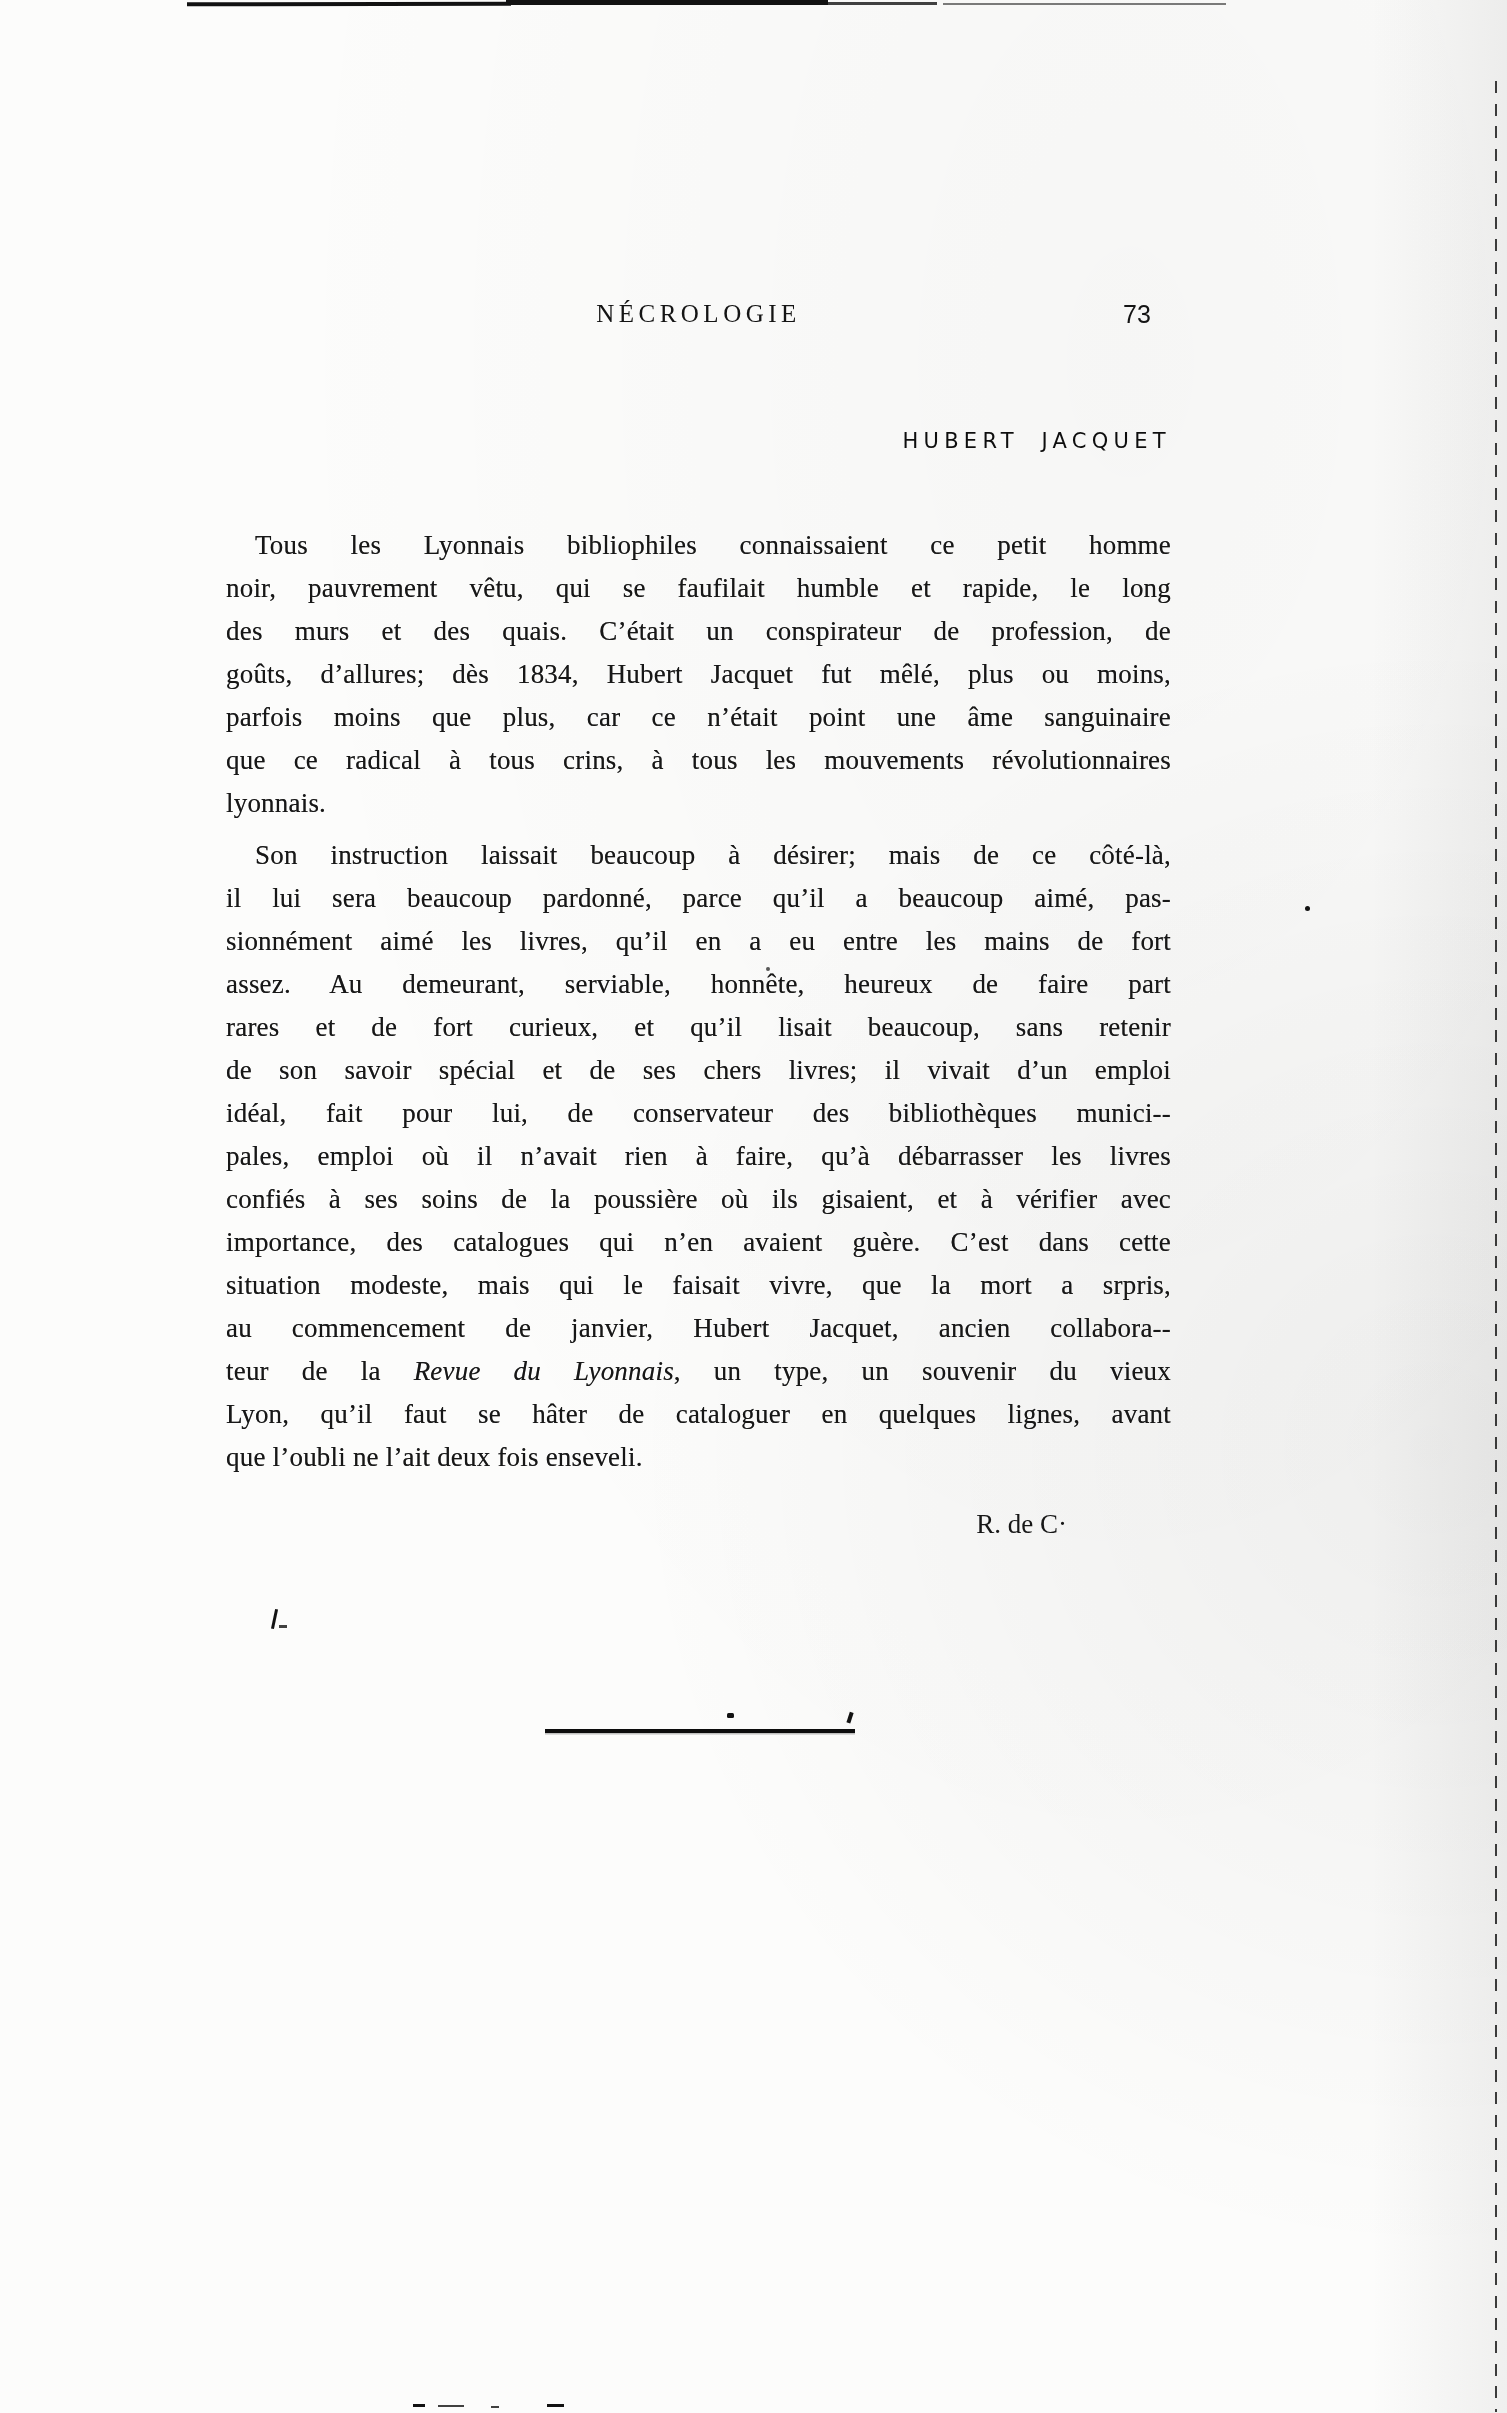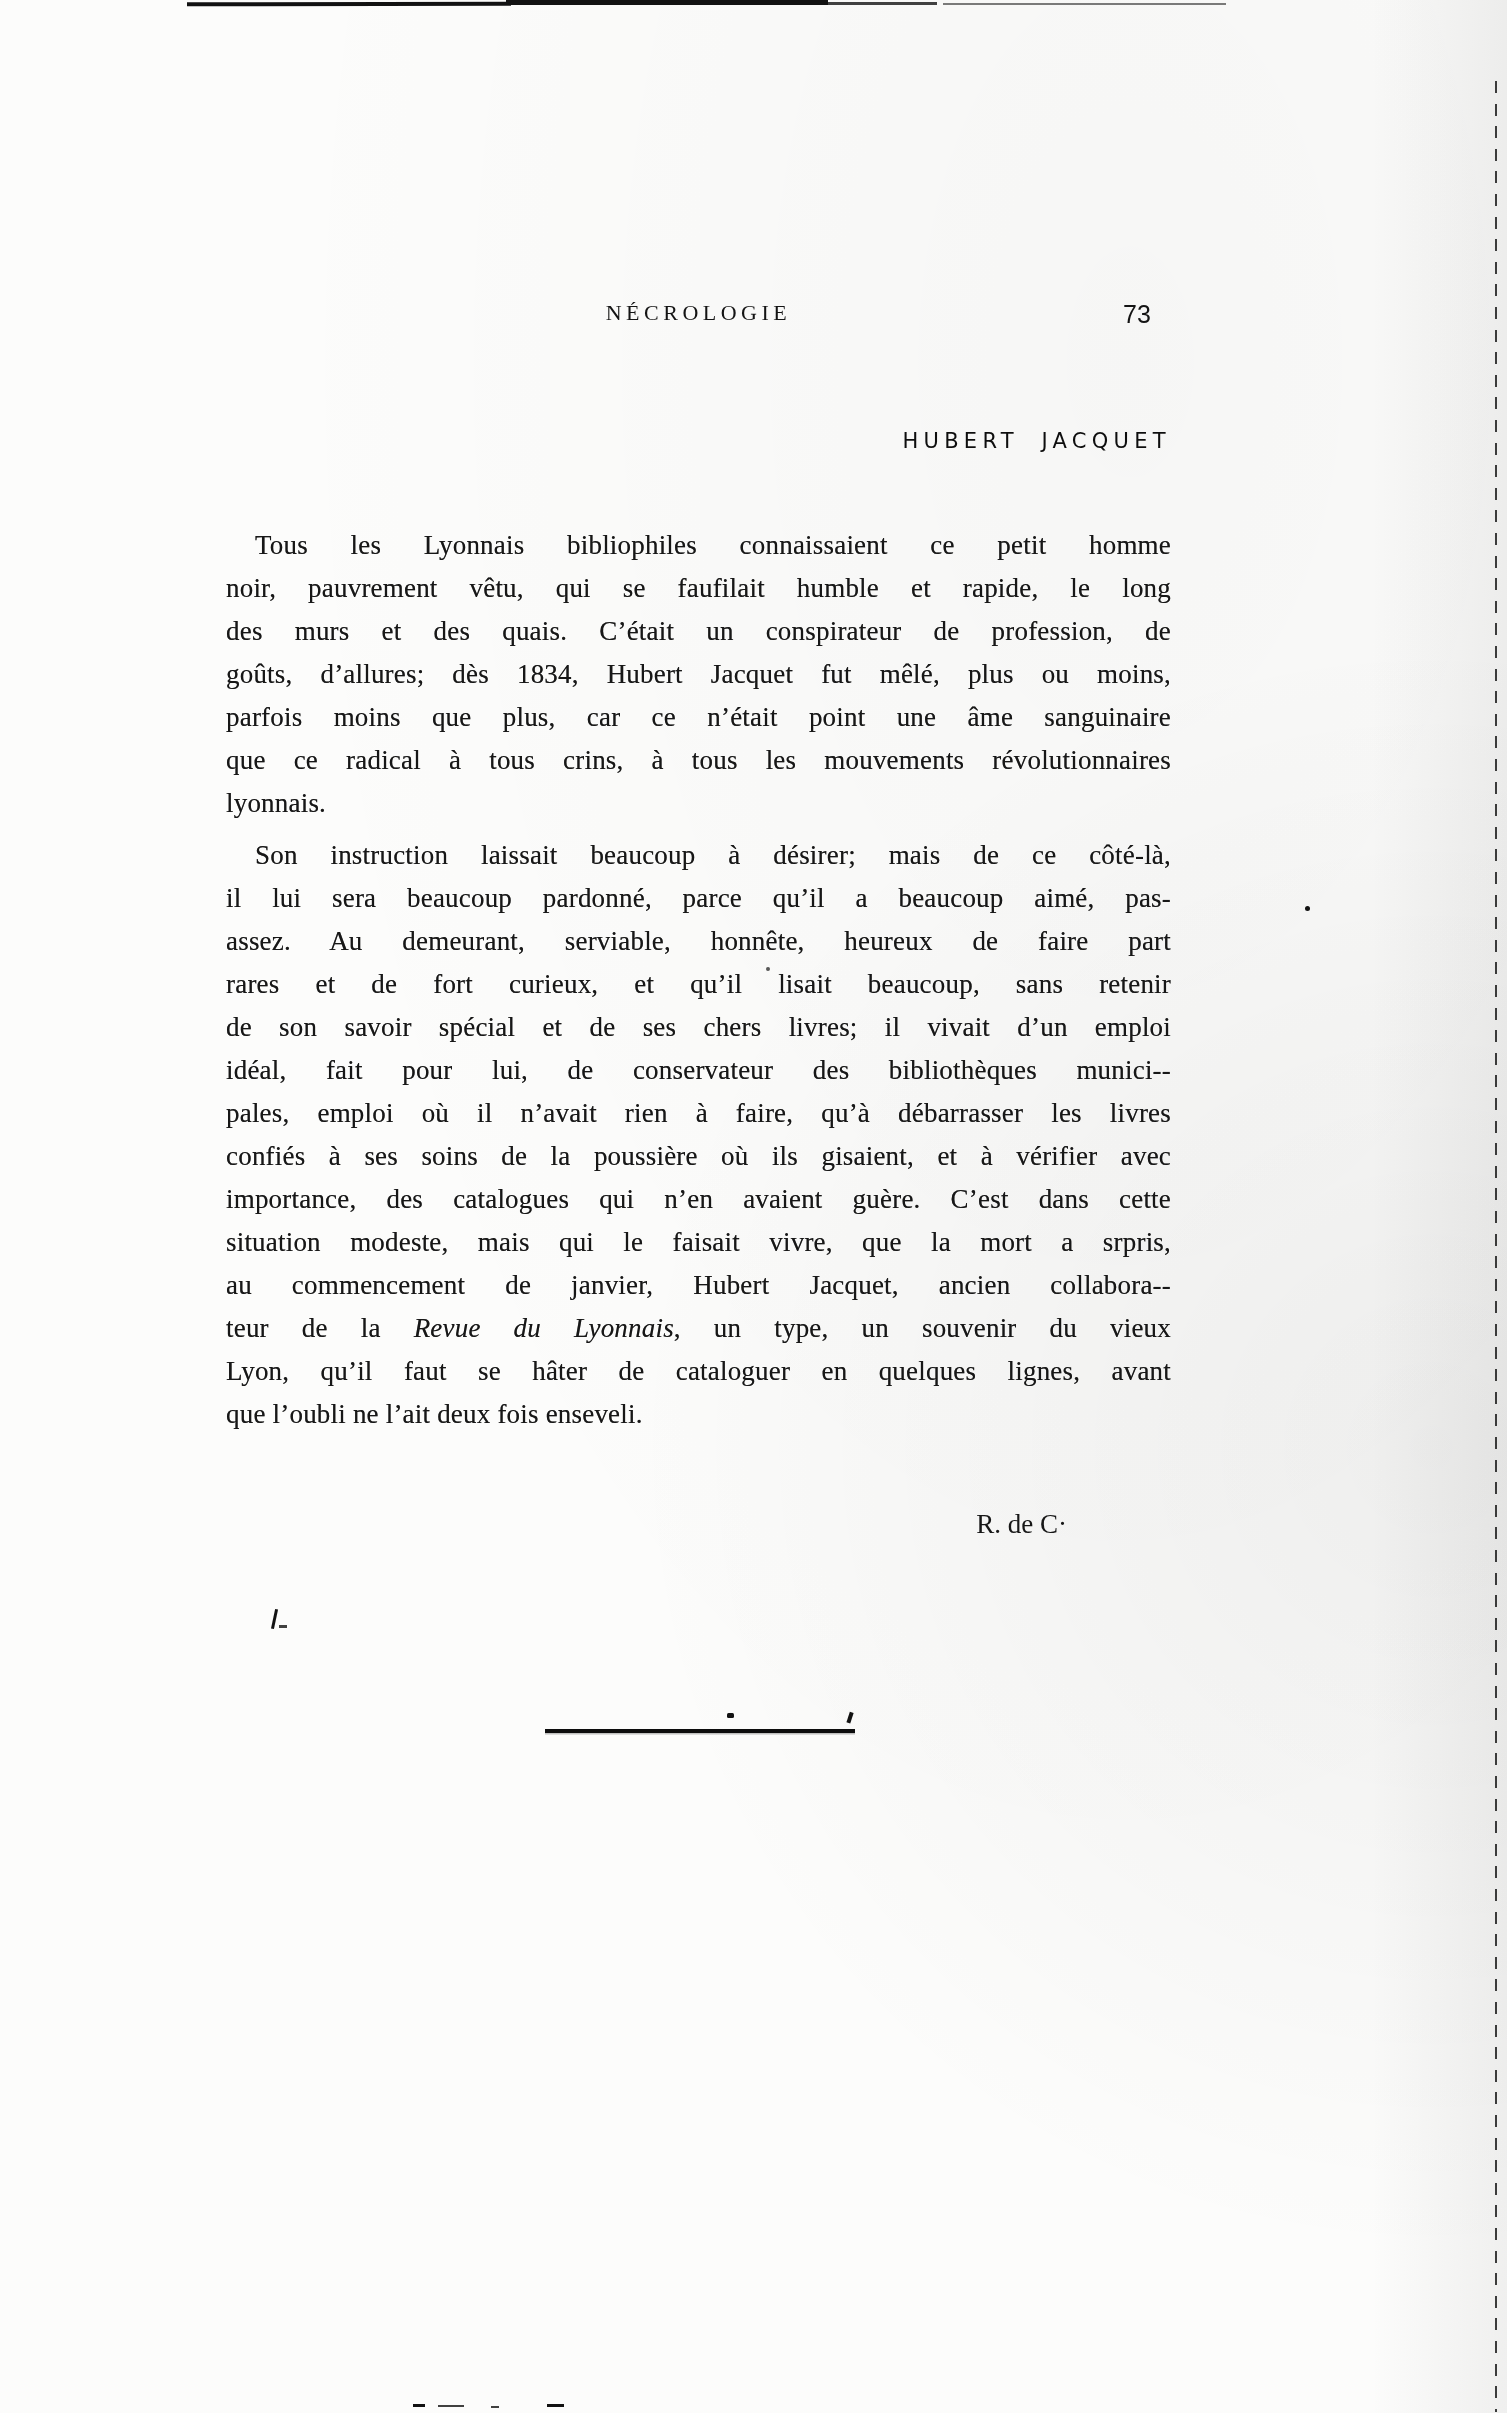--- a/index.html
+++ b/index.html
@@ -7,21 +7,21 @@
     position:relative;width:1507px;height:2413px;overflow:hidden;
     background:
       radial-gradient(ellipse at 75% 15%, rgba(0,0,0,0.025), transparent 55%),
       radial-gradient(ellipse at 95% 60%, rgba(0,0,0,0.05), transparent 40%),
       #fcfcfb;
     color:#161616;
   }
   .running-header{position:absolute;left:226px;top:300px;width:945px;text-align:center;}
   .running-header .htitle{
     font-family:"Liberation Serif","DejaVu Serif",serif;
-    font-size:22px;letter-spacing:4.5px;color:#141414;text-align:center;
+    font-size:25px;letter-spacing:4.5px;color:#141414;text-align:center;
   }
   .page-number{
     position:absolute;left:1123px;top:300px;
     font-family:Liberation Sans, sans-serif;
     font-size:25px;color:#141414;
   }
   .article-title{
     position:absolute;left:226px;top:429px;width:945px;text-align:right;
     font-family:"DejaVu Sans","Liberation Sans",sans-serif;
     font-weight:normal;font-size:21px;letter-spacing:5.3px;word-spacing:10.5px;color:#0e0e0e;
@@ -96,20 +96,21 @@
     <div class="bodyline indent">Tous les Lyonnais bibliophiles connaissaient ce petit homme</div>
     <div class="bodyline">noir, pauvrement vêtu, qui se faufilait humble et rapide, le long</div>
     <div class="bodyline">des murs et des quais. C’était un conspirateur de profession, de</div>
     <div class="bodyline">goûts, d’allures; dès 1834, Hubert Jacquet fut mêlé, plus ou moins,</div>
     <div class="bodyline">parfois moins que plus, car ce n’était point une âme sanguinaire</div>
     <div class="bodyline">que ce radical à tous crins, à tous les mouvements révolutionnaires</div>
     <div class="bodyline last">lyonnais.</div>
 
     <div class="bodyline indent para2start">Son instruction laissait beaucoup à désirer; mais de ce côté-là,</div>
     <div class="bodyline">il lui sera beaucoup pardonné, parce qu’il a beaucoup aimé, pas-</div>
+    <div class="bodyline">sionnément aimé les livres, qu’il en a eu entre les mains de fort</div>
     <div class="bodyline">assez. Au demeurant, serviable, honnête, heureux de faire part</div>
     <div class="bodyline">rares et de fort curieux, et qu’il lisait beaucoup, sans retenir</div>
     <div class="bodyline">de son savoir spécial et de ses chers livres; il vivait d’un emploi</div>
     <div class="bodyline">idéal, fait pour lui, de conservateur des bibliothèques munici--</div>
     <div class="bodyline">pales, emploi où il n’avait rien à faire, qu’à débarrasser les livres</div>
     <div class="bodyline">confiés à ses soins de la poussière où ils gisaient, et à vérifier avec</div>
     <div class="bodyline">importance, des catalogues qui n’en avaient guère. C’est dans cette</div>
     <div class="bodyline">situation modeste, mais qui le faisait vivre, que la mort a srpris,</div>
     <div class="bodyline">au commencement de janvier, Hubert Jacquet, ancien collabora--</div>
     <div class="bodyline"><span>teur de la </span><span class="ital">Revue du Lyonnais</span><span>, un type, un souvenir du vieux</span></div>

